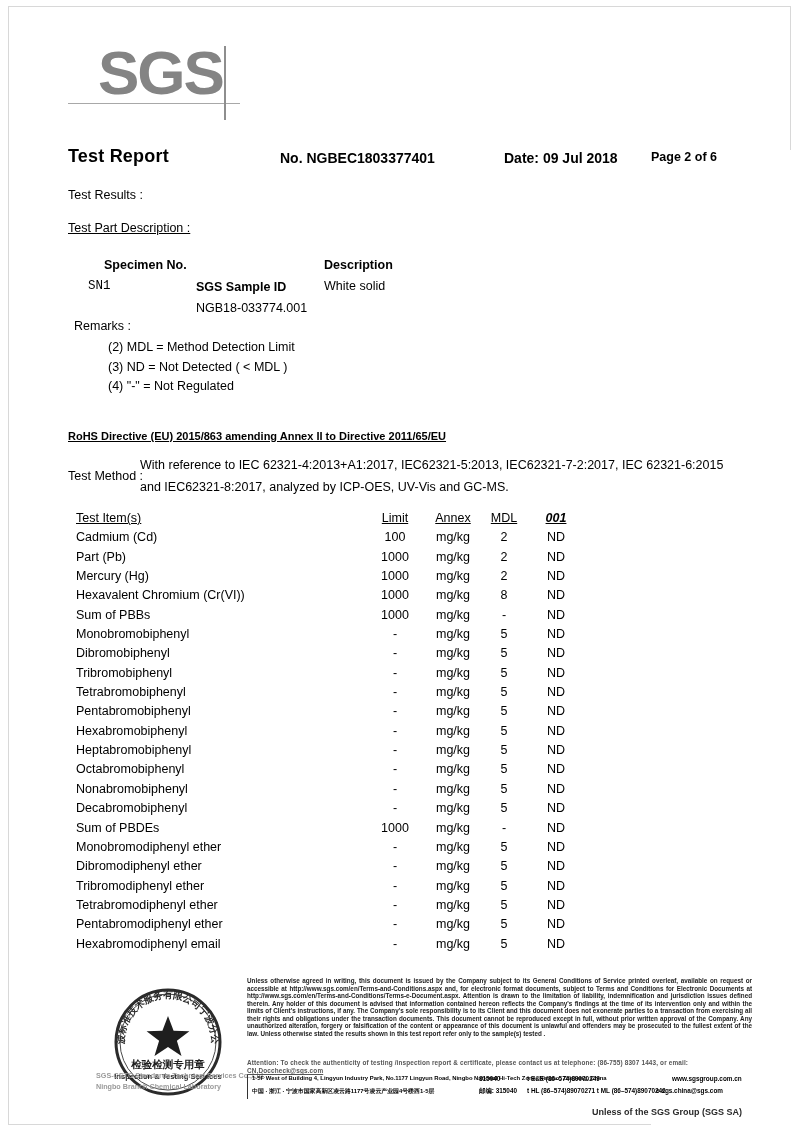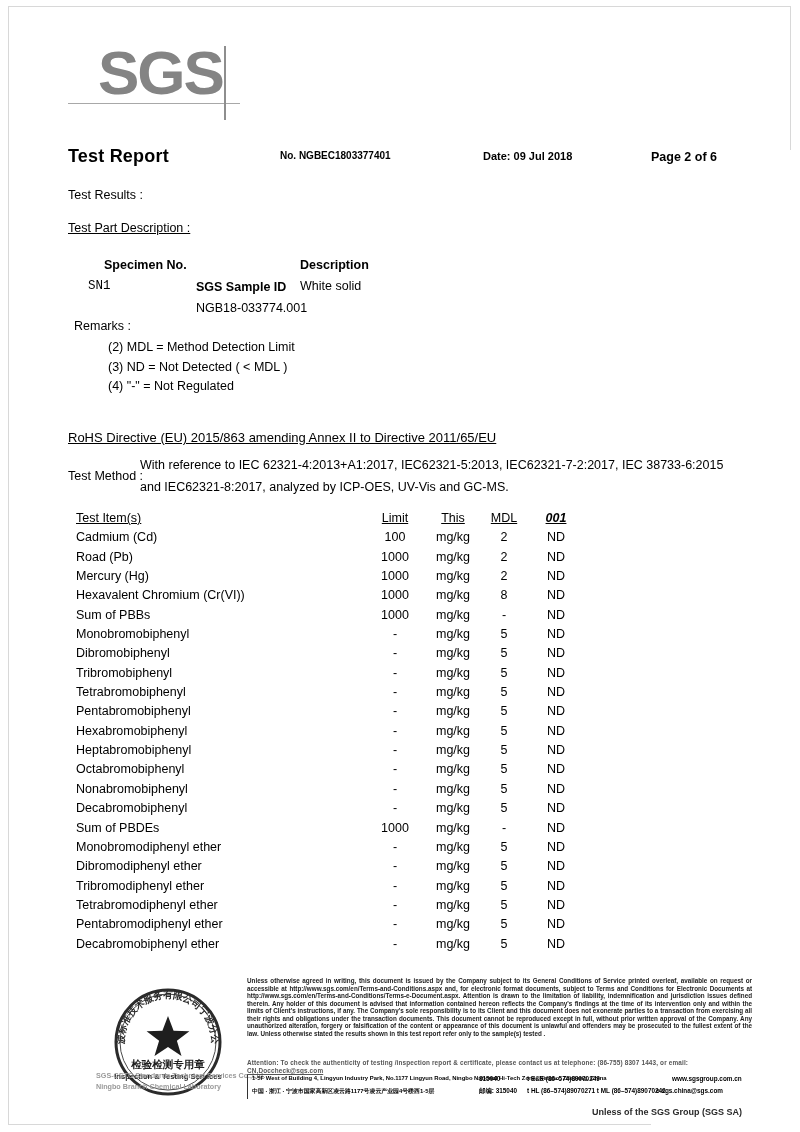--- a/index.html
+++ b/index.html
@@ -10,43 +10,43 @@
 
   
   .logo-wrap{position:absolute;left:68px;top:46px;width:230px;height:82px;}
   .logo-text{position:absolute;left:30px;top:-4px;font-size:62px;font-weight:bold;letter-spacing:-2px;color:#848484;font-family:"Liberation Sans",sans-serif;line-height:1;}
   .logo-vline{position:absolute;left:156px;top:0px;width:2px;height:74px;background:#8e8e8e;}
   .logo-hline{position:absolute;left:0px;top:57px;width:172px;height:1px;background:#a8a8a8;}
 
   
   .hdr{position:absolute;left:68px;top:146px;width:664px;height:24px;}
   .hdr .title{position:absolute;left:0;top:0;font-size:18px;font-weight:bold;letter-spacing:.2px;}
-  .hdr .no{position:absolute;left:212px;top:4px;font-size:10px;font-weight:bold;text-align:right;}
-  .hdr .date{position:absolute;left:415px;top:4px;font-size:11px;font-weight:bold;}
+  .hdr .no{position:absolute;left:212px;top:4px;font-size:14px;font-weight:bold;text-align:right;}
+  .hdr .date{position:absolute;left:436px;top:4px;font-size:14px;font-weight:bold;}
   .hdr .page{position:absolute;left:583px;top:4px;font-size:12.5px;font-weight:bold;}
 
   
   .lbl{position:absolute;font-size:12.5px;}
   .u{text-decoration:underline;}
   .b{font-weight:bold;}
 
   #test-results{left:68px;top:188px;}
   #part-desc{left:68px;top:221px;}
 
   .spec-tbl{position:absolute;left:68px;top:258px;width:400px;font-size:12.5px;}
   .spec-tbl .row{position:relative;height:21px;}
   .spec-tbl .c1{position:absolute;left:0;margin-left:36px;}
   .spec-tbl .c1v{position:absolute;left:20px;font-family:Liberation Mono, monospace;}
   .spec-tbl .c2{position:absolute;left:128px;margin-top:22px;}
-  .spec-tbl .c3{position:absolute;left:232px;}
+  .spec-tbl .c3{position:absolute;left:256px;}
 
   #remarks{left:74px;top:319px;}
   .remark-list{position:absolute;left:108px;top:338px;font-size:12.5px;line-height:19.5px;}
 
-  #rohs-head{left:68px;top:430px;font-weight:normal;font-size:13px;}
+  #rohs-head{left:68px;top:430px;font-weight:bold;font-size:11px;}
   #tm-label{left:68px;top:454px;margin-top:15px;}
   .tm-body{position:absolute;left:140px;top:454px;width:592px;font-size:12.5px;line-height:22px;}
 
   
   .rtbl{position:absolute;left:68px;top:511px;width:530px;font-size:12.5px;}
   .rtbl .r{position:relative;height:19.35px;}
   .rtbl .name{position:absolute;left:8px;white-space:nowrap;}
   .rtbl .limit{position:absolute;left:300px;width:54px;text-align:center;}
   .rtbl .unit{position:absolute;left:357px;width:56px;text-align:center;}
   .rtbl .mdl{position:absolute;left:411px;width:50px;text-align:center;}
@@ -115,40 +115,40 @@
 
   <div class="lbl" id="remarks">Remarks :</div>
   <div class="remark-list">
     <div>(2) MDL = Method Detection Limit</div>
     <div>(3) ND = Not Detected ( &lt; MDL )</div>
     <div>(4) "-" = Not Regulated</div>
   </div>
 
   <div class="lbl b u" id="rohs-head">RoHS Directive (EU) 2015/863 amending Annex II to Directive 2011/65/EU</div>
   <div class="lbl" id="tm-label">Test Method :</div>
-  <div class="tm-body">With reference to IEC 62321-4:2013+A1:2017, IEC62321-5:2013, IEC62321-7-2:2017, IEC 38733-6:2015 and IEC62321-8:2017, analyzed by ICP-OES, UV-Vis and GC-MS.</div>
+  <div class="tm-body">With reference to IEC 62321-4:2013+A1:2017, IEC62321-5:2013, IEC62321-7-2:2017, IEC 62321-6:2015 and IEC62321-8:2017, analyzed by ICP-OES, UV-Vis and GC-MS.</div>
 
   <div class="rtbl">
     <div class="r head">
       <span class="name">Test Item(s)</span>
       <span class="limit">Limit</span>
-      <span class="unit">This</span>
+      <span class="unit">Annex</span>
       <span class="mdl">MDL</span>
       <span class="res">001</span>
     </div>
     <div id="results-rows">
         <div class="r">
           <span class="name">Cadmium (Cd)</span>
           <span class="limit">100</span>
           <span class="unit">mg/kg</span>
           <span class="mdl">2</span>
           <span class="res">ND</span>
         </div>
         <div class="r">
-          <span class="name">Road (Pb)</span>
+          <span class="name">Part (Pb)</span>
           <span class="limit">1000</span>
           <span class="unit">mg/kg</span>
           <span class="mdl">2</span>
           <span class="res">ND</span>
         </div>
         <div class="r">
           <span class="name">Mercury (Hg)</span>
           <span class="limit">1000</span>
           <span class="unit">mg/kg</span>
           <span class="mdl">2</span>
@@ -274,21 +274,21 @@
           <span class="res">ND</span>
         </div>
         <div class="r">
           <span class="name">Pentabromodiphenyl ether</span>
           <span class="limit">-</span>
           <span class="unit">mg/kg</span>
           <span class="mdl">5</span>
           <span class="res">ND</span>
         </div>
         <div class="r">
-          <span class="name">Decabromobiphenyl ether</span>
+          <span class="name">Hexabromodiphenyl email</span>
           <span class="limit">-</span>
           <span class="unit">mg/kg</span>
           <span class="mdl">5</span>
           <span class="res">ND</span>
         </div>
       </div>
   </div>
 
   <div class="seal">
     <svg width="128" height="128" viewBox="0 0 128 128">

